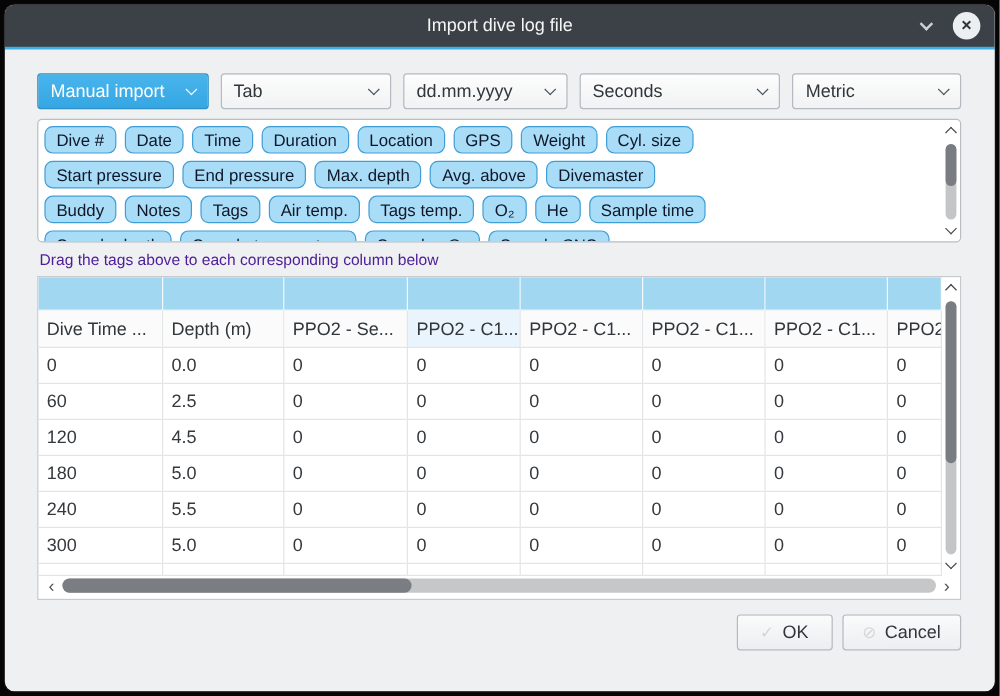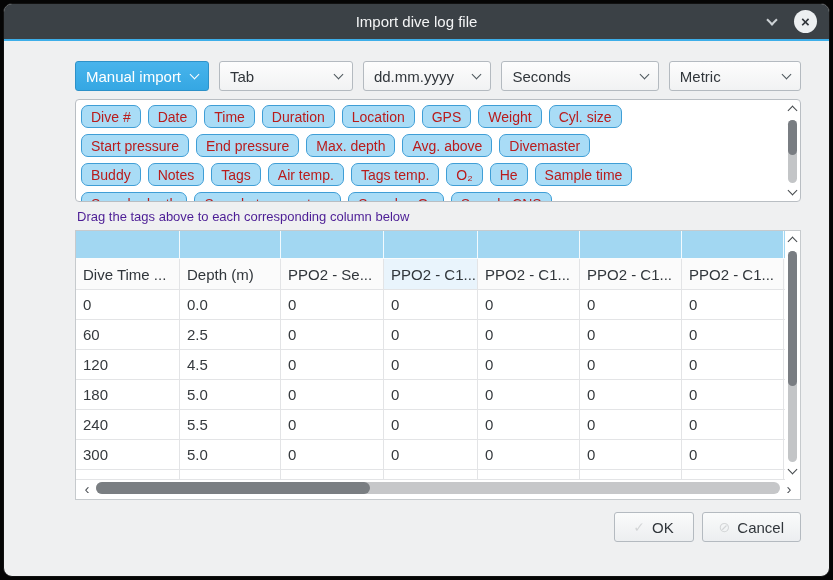--- a/index.html
+++ b/index.html
@@ -29,21 +29,21 @@
     display:flex; align-items:center; gap:13px;
   }
   .shade-btn { width:18px; height:18px; display:flex; align-items:center; justify-content:center; cursor:pointer; }
   .chev { width:8px; height:8px; border-right:2px solid #cdd2d6; border-bottom:2px solid #cdd2d6; transform:rotate(45deg); margin-top:-4px; }
   .close-btn {
     width:23px; height:23px; border-radius:50%; background:#eceff1;
     display:flex; align-items:center; justify-content:center;
     color:#31363b; font-size:15px; font-weight:bold; cursor:pointer; line-height:1;
   }
   
-  .content { padding:20px 28px 0 27px;margin-left:44px; }
+  .content { padding:20px 28px 0 27px; }
   
   .combo-row { display:flex; gap:10px; }
   .combo {
     height:30px; display:flex; align-items:center; justify-content:space-between;
     padding:0 10px; font-size:15px; color:#31363b;
     background:linear-gradient(#fdfdfd,#f1f2f3);
     border:1px solid #b4bac0; border-radius:3px; cursor:pointer;
   }
   .combo .carrow { width:7px; height:7px; border-right:1.6px solid #4d565c; border-bottom:1.6px solid #4d565c; transform:rotate(45deg); margin-top:-3px; }
   .combo.selected {
@@ -56,21 +56,21 @@
   .tags-panel {
     margin-top:8px; height:103px; background:#fff;
     border:1px solid #b9bec3; border-radius:4px;
     display:flex; overflow:hidden;
   }
   .tags-rows { flex:1; padding:5px 4px 0 5px; overflow:hidden; }
   .tag-row { display:flex; gap:7px; margin-bottom:6px; }
   .chip {
     height:23px; display:flex; align-items:center; padding:0 9px;
     background:#a9dcf6; border:1.5px solid #3f9ed6; border-radius:7px;
-    font-size:14px; color:#b91c1c; white-space:nowrap; cursor:grab;
+    font-size:14px; color:#0f172a; white-space:nowrap; cursor:grab;
   }
   
   .vscroll { width:15px; display:flex; flex-direction:column; align-items:center; padding:3px 0; }
   .vchev { width:7px; height:7px; border-right:1.7px solid #44484c; border-bottom:1.7px solid #44484c; flex:none; cursor:pointer; }
   .vchev.up   { transform:rotate(-135deg); margin:4px 0 2px 0; }
   .vchev.down { transform:rotate(45deg); margin:0 0 4px 0; }
   .vtrack { flex:1; width:9px; margin:4px 0; background:#c3c5c7; border-radius:5px; position:relative; }
   .vthumb { position:absolute; left:0; width:9px; background:#797d82; border-radius:5px; }
   .tags-panel .vthumb { top:0; height:56%; }
   .table-vthumb { top:0; height:64%; }

